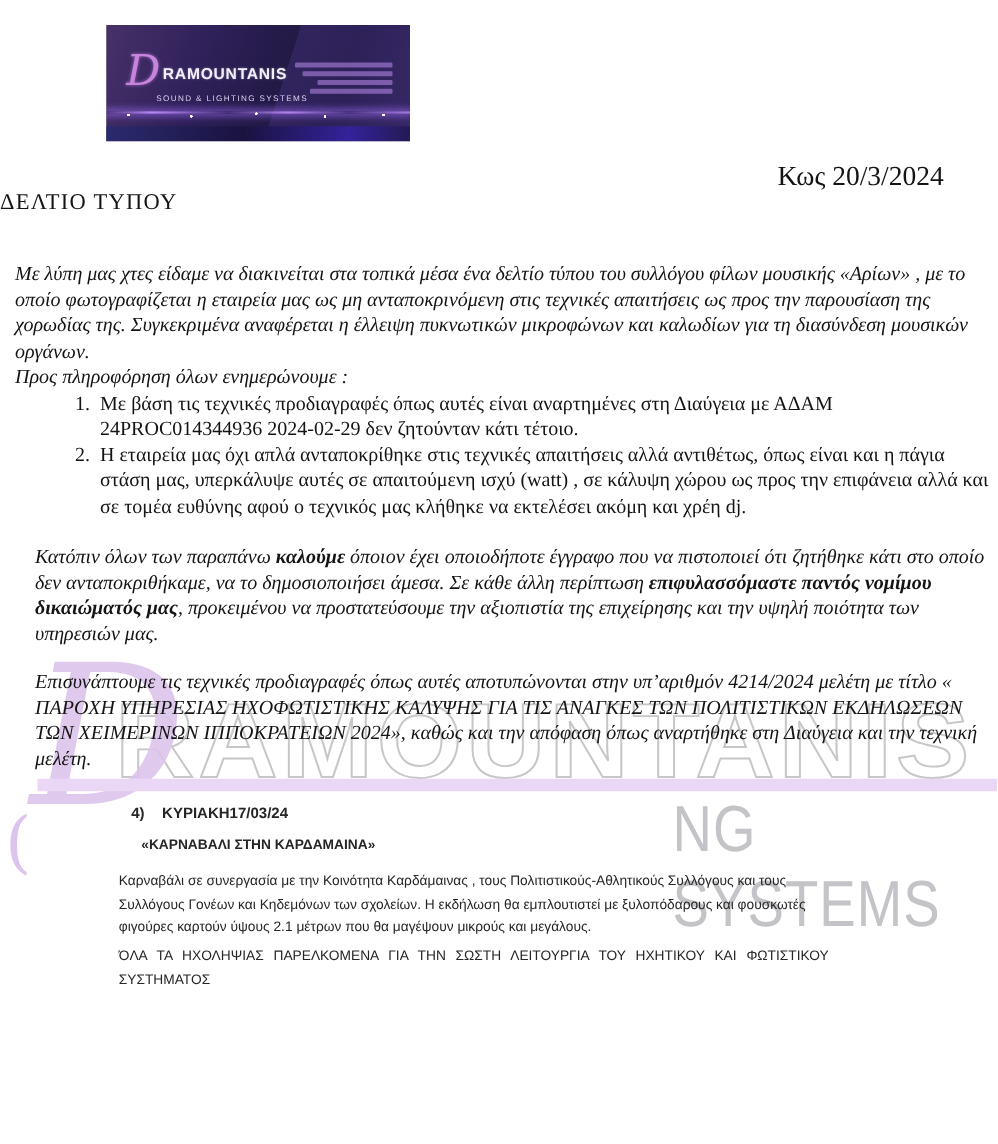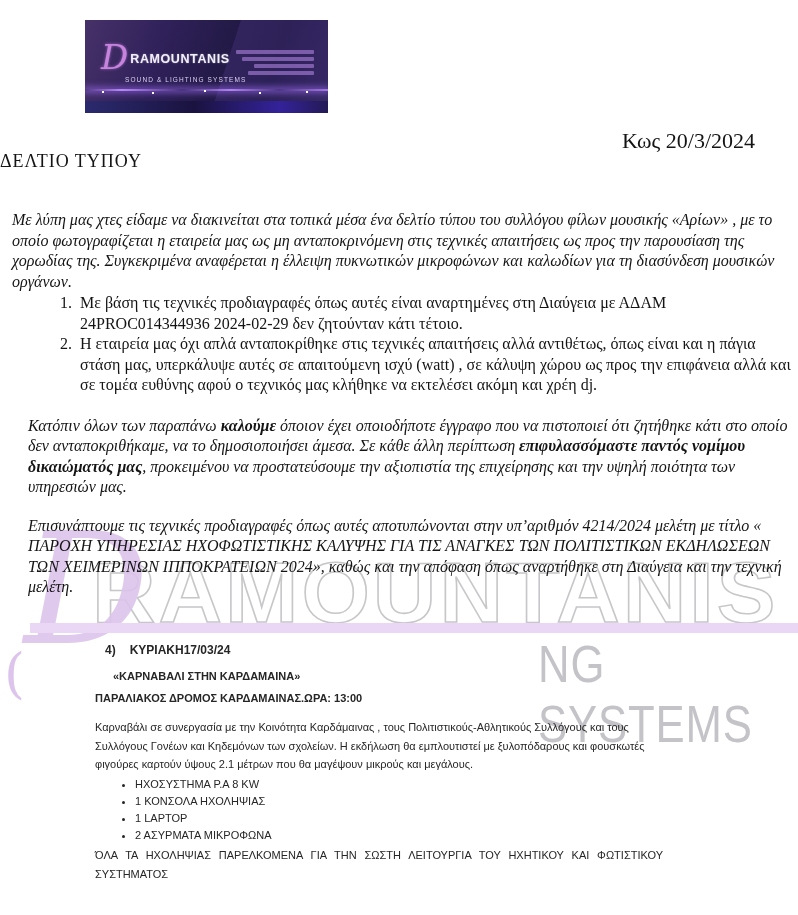--- a/index.html
+++ b/index.html
@@ -103,38 +103,32 @@
     </div>
     <div class="waveform"></div>
     <div class="banner-bottom"></div>
   </div>
 
   <div class="doc-date">Κως 20/3/2024</div>
   <div class="doc-title">ΔΕΛΤΙΟ ΤΥΠΟΥ</div>
 
   <div class="body-text">
     <p class="p1">Με λύπη μας χτες είδαμε να διακινείται στα τοπικά μέσα ένα δελτίο τύπου του συλλόγου φίλων μουσικής «Αρίων» , με το οποίο φωτογραφίζεται η εταιρεία μας ως μη ανταποκρινόμενη στις τεχνικές απαιτήσεις ως προς την παρουσίαση της χορωδίας της. Συγκεκριμένα αναφέρεται η έλλειψη πυκνωτικών μικροφώνων και καλωδίων για τη διασύνδεση μουσικών οργάνων.</p>
+    <p class="p2">Προς πληροφόρηση όλων ενημερώνουμε :</p>
     <ol class="points">
       <li>Με βάση τις τεχνικές προδιαγραφές όπως αυτές είναι αναρτημένες στη Διαύγεια με ΑΔΑΜ 24PROC014344936 2024-02-29  δεν ζητούνταν κάτι τέτοιο.</li>
       <li>Η εταιρεία μας όχι απλά ανταποκρίθηκε στις τεχνικές απαιτήσεις αλλά αντιθέτως, όπως είναι και η πάγια στάση μας, υπερκάλυψε αυτές σε απαιτούμενη ισχύ (watt) , σε κάλυψη χώρου ως προς την επιφάνεια  αλλά και σε τομέα ευθύνης αφού ο τεχνικός μας κλήθηκε να εκτελέσει ακόμη και χρέη dj.</li>
     </ol>
     <p class="p3"><span>Κατόπιν όλων των παραπάνω </span><b>καλούμε</b><span> όποιον έχει οποιοδήποτε έγγραφο που να πιστοποιεί ότι ζητήθηκε κάτι στο οποίο δεν ανταποκριθήκαμε, να το δημοσιοποιήσει άμεσα. Σε κάθε άλλη περίπτωση </span><b>επιφυλασσόμαστε παντός νομίμου δικαιώματός μας</b><span>, προκειμένου να προστατεύσουμε την αξιοπιστία της επιχείρησης και την υψηλή ποιότητα των υπηρεσιών μας.</span></p>
     <p class="p4">Επισυνάπτουμε τις τεχνικές προδιαγραφές όπως αυτές αποτυπώνονται στην υπ’αριθμόν 4214/2024 μελέτη με τίτλο « ΠΑΡΟΧΗ ΥΠΗΡΕΣΙΑΣ ΗΧΟΦΩΤΙΣΤΙΚΗΣ ΚΑΛΥΨΗΣ ΓΙΑ ΤΙΣ ΑΝΑΓΚΕΣ ΤΩΝ ΠΟΛΙΤΙΣΤΙΚΩΝ ΕΚΔΗΛΩΣΕΩΝ ΤΩΝ ΧΕΙΜΕΡΙΝΩΝ ΙΠΠΟΚΡΑΤΕΙΩΝ 2024», καθώς και την απόφαση όπως αναρτήθηκε στη Διαύγεια και την τεχνική μελέτη.</p>
   </div>
 
   <div class="excerpt">
     <div class="ex-head">
       <span>4)</span>
       <span>ΚΥΡΙΑΚΗ17/03/24</span>
     </div>
     <div class="ex-title">«ΚΑΡΝΑΒΑΛΙ ΣΤΗΝ ΚΑΡΔΑΜΑΙΝΑ»</div>
-    <div class="ex-loc">ΠΑΡΑΛΙΑΚΟΣ ΔΡΟΜΟΣ ΚΑΡΔΑΜΑΙΝΑΣ.ΩΡΑ: 13:00</div>
     <div class="ex-desc">Καρναβάλι  σε συνεργασία με την Κοινότητα Καρδάμαινας , τους Πολιτιστικούς-Αθλητικούς Συλλόγους και τους Συλλόγους Γονέων και Κηδεμόνων των σχολείων. Η εκδήλωση θα εμπλουτιστεί με ξυλοπόδαρους  και φουσκωτές φιγούρες καρτούν ύψους 2.1 μέτρων που θα μαγέψουν μικρούς και μεγάλους.</div>
-    <ul class="equip">
-      <li>ΗΧΟΣΥΣΤΗΜΑ P.A 8 KW</li>
-      <li>1 ΚΟΝΣΟΛΑ ΗΧΟΛΗΨΙΑΣ</li>
-      <li>1 LAPTOP</li>
-      <li>2 ΑΣΥΡΜΑΤΑ ΜΙΚΡΟΦΩΝΑ</li>
-    </ul>
     <div class="ex-foot">ΌΛΑ ΤΑ ΗΧΟΛΗΨΙΑΣ ΠΑΡΕΛΚΟΜΕΝΑ ΓΙΑ ΤΗΝ ΣΩΣΤΗ ΛΕΙΤΟΥΡΓΙΑ ΤΟΥ ΗΧΗΤΙΚΟΥ ΚΑΙ ΦΩΤΙΣΤΙΚΟΥ ΣΥΣΤΗΜΑΤΟΣ</div>
   </div>
 
 </div>
 
 </body></html>

